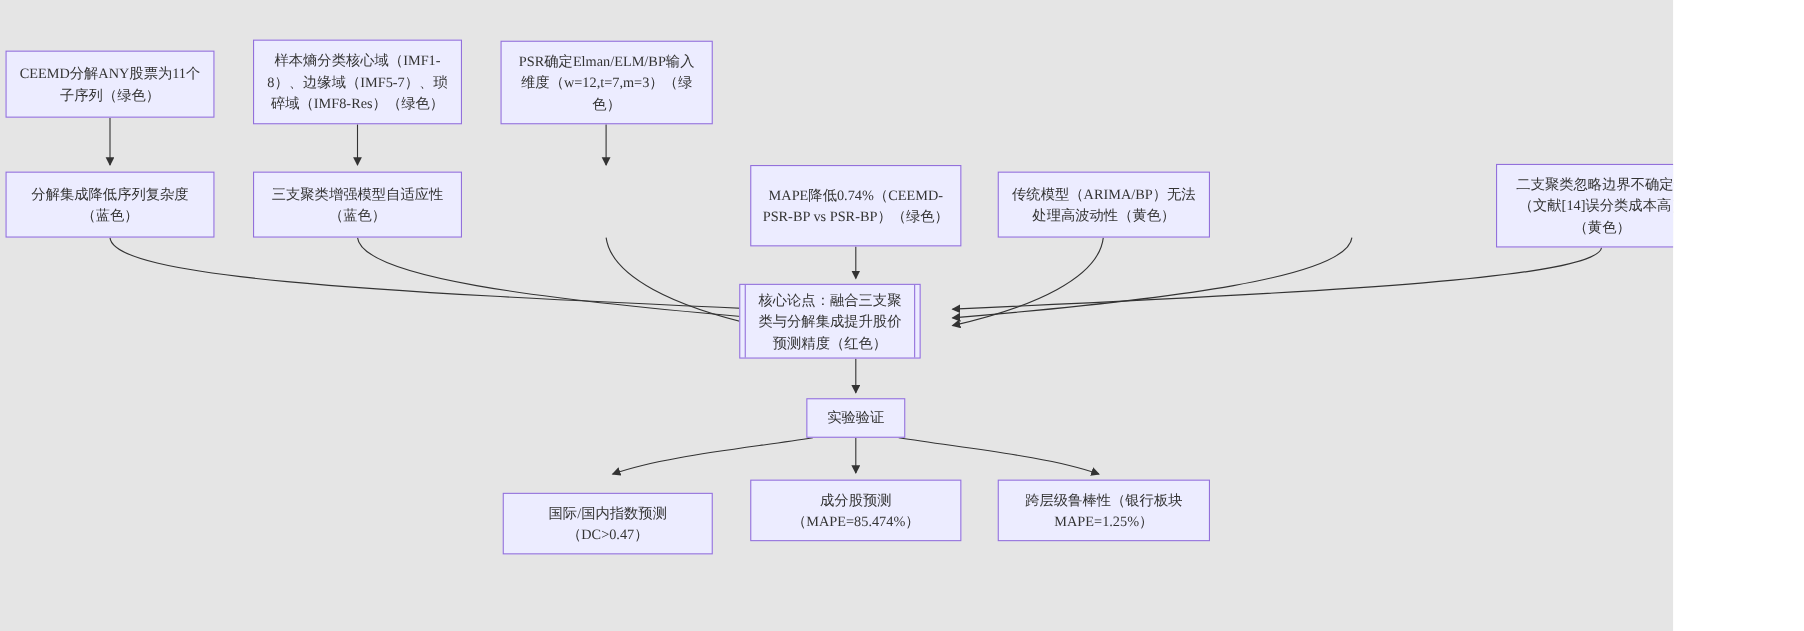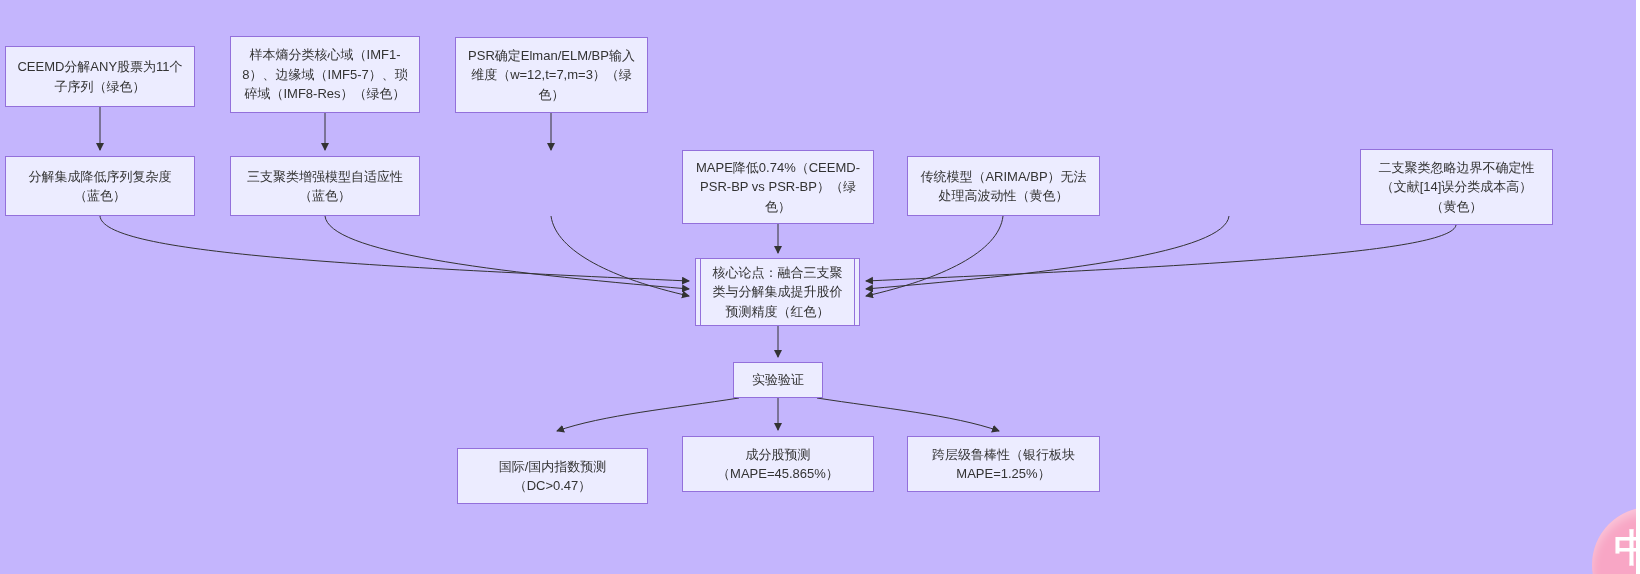--- a/index.html
+++ b/index.html
@@ -1,22 +1,22 @@
 <!DOCTYPE html>
 <html><head>
 <meta charset="utf-8">
 <style>
   html, body { margin: 0; padding: 0; background: #ffffff; }
   #canvas {
     position: relative;
-    width: 1636px;
+    width: 1521px;
     height: 574px;
-    background: #c4b5fd;
+    background: #e5e5e5;
     overflow: hidden;
-    font-family: Liberation Sans, sans-serif;
+    font-family: Liberation Serif, serif;
   }
   #edges {
     position: absolute;
     left: 0; top: 0;
     width: 1640px; height: 574px;
   }
   .node {
     position: absolute;
     box-sizing: border-box;
     background: #ECECFF;
@@ -112,33 +112,33 @@
   <div class="node" style="left:682px; top:150px; width:192px; height:74px">
     <span>MAPE降低0.74%（CEEMD-PSR-BP vs PSR-BP）（绿色）</span>
   </div>
   <div class="node" style="left:907px; top:156px; width:193px; height:60px">
     <span>传统模型（ARIMA/BP）无法处理高波动性（黄色）</span>
   </div>
   <div class="node" style="left:1360px; top:149px; width:193px; height:76px">
     <span>二支聚类忽略边界不确定性（文献[14]误分类成本高）（黄色）</span>
   </div>
 
-  <div class="node core" style="left:695px; top:258px; width:165px; height:68px; padding:4px 14px">
+  <div class="node core" style="left:672px; top:258px; width:165px; height:68px; padding:4px 14px">
     <span>核心论点：融合三支聚类与分解集成提升股价预测精度（红色）</span>
   </div>
 
   <div class="node" style="left:733px; top:362px; width:90px; height:36px">
     <span>实验验证</span>
   </div>
 
   <div class="node" style="left:457px; top:448px; width:191px; height:56px">
     <span>国际/国内指数预测（DC&gt;0.47）</span>
   </div>
   <div class="node" style="left:682px; top:436px; width:192px; height:56px">
-    <span>成分股预测（MAPE=45.865%）</span>
+    <span>成分股预测（MAPE=85.474%）</span>
   </div>
   <div class="node" style="left:907px; top:436px; width:193px; height:56px">
     <span>跨层级鲁棒性（银行板块 MAPE=1.25%）</span>
   </div>
 
   <div id="lang-button">
     <span class="glyph">中A</span>
   </div>
 
 </div>

